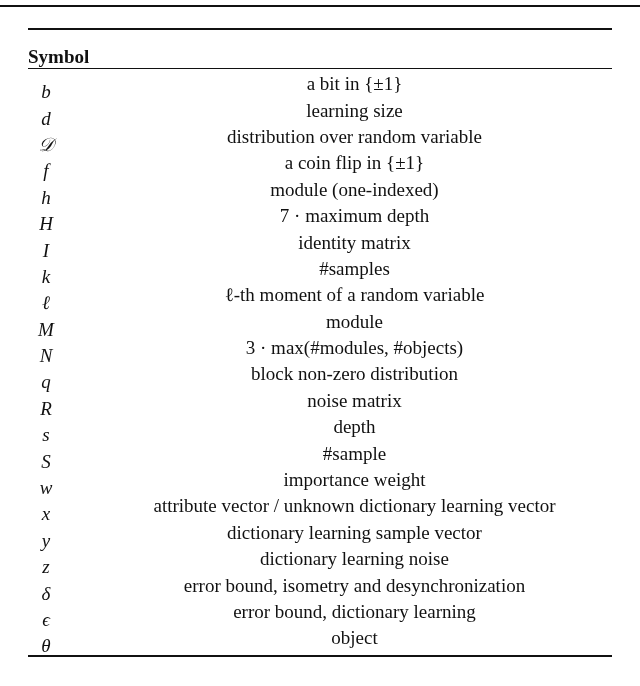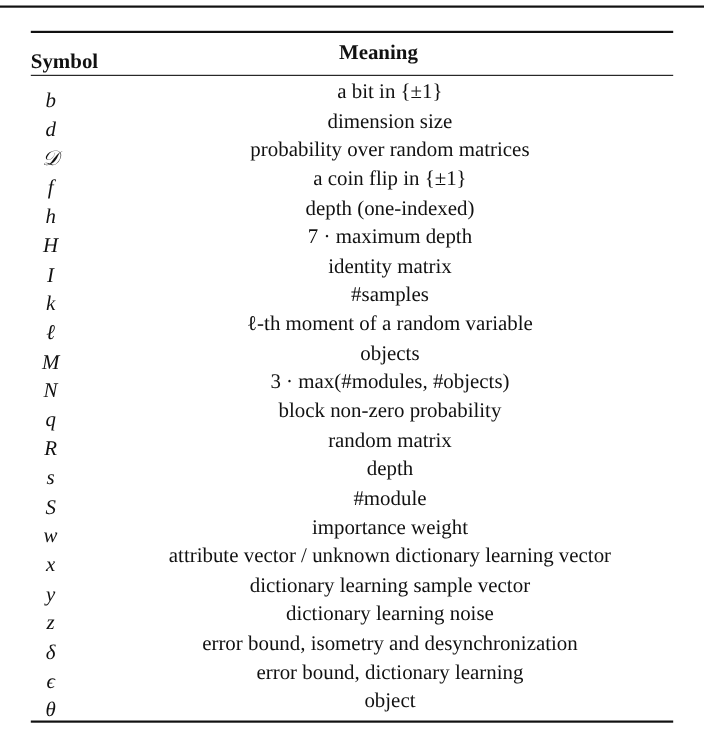--- a/index.html
+++ b/index.html
@@ -84,83 +84,82 @@
   </style>
 </head>
 <body>
 
 <div class="top-rule"></div>
 
 <div class="table-wrap">
   <div class="rule-thick"></div>
   <div class="row header-row">
     <div class="col-symbol">Symbol</div>
-    <div class="col-meaning">Meaning</div>
   </div>
   <div class="rule-thin"></div>
   <div class="rows" id="rows">
       <div class="row data-row">
         <div class="col-symbol">b</div>
         <div class="col-meaning">a bit in {±1}</div>
       </div>
       <div class="row data-row">
         <div class="col-symbol">d</div>
-        <div class="col-meaning">dimension size</div>
+        <div class="col-meaning">learning size</div>
       </div>
       <div class="row data-row">
         <div class="col-symbol">𝒟</div>
-        <div class="col-meaning">probability over random matrices</div>
+        <div class="col-meaning">distribution over random variable</div>
       </div>
       <div class="row data-row">
         <div class="col-symbol">f</div>
         <div class="col-meaning">a coin flip in {±1}</div>
       </div>
       <div class="row data-row">
         <div class="col-symbol">h</div>
-        <div class="col-meaning">depth (one-indexed)</div>
+        <div class="col-meaning">module (one-indexed)</div>
       </div>
       <div class="row data-row">
         <div class="col-symbol">H</div>
         <div class="col-meaning">7 · maximum depth</div>
       </div>
       <div class="row data-row">
         <div class="col-symbol">I</div>
         <div class="col-meaning">identity matrix</div>
       </div>
       <div class="row data-row">
         <div class="col-symbol">k</div>
         <div class="col-meaning">#samples</div>
       </div>
       <div class="row data-row">
         <div class="col-symbol">ℓ</div>
         <div class="col-meaning">ℓ-th moment of a random variable</div>
       </div>
       <div class="row data-row">
         <div class="col-symbol">M</div>
-        <div class="col-meaning">objects</div>
+        <div class="col-meaning">module</div>
       </div>
       <div class="row data-row">
         <div class="col-symbol">N</div>
         <div class="col-meaning">3 · max(#modules, #objects)</div>
       </div>
       <div class="row data-row">
         <div class="col-symbol">q</div>
-        <div class="col-meaning">block non-zero probability</div>
+        <div class="col-meaning">block non-zero distribution</div>
       </div>
       <div class="row data-row">
         <div class="col-symbol">R</div>
-        <div class="col-meaning">random matrix</div>
+        <div class="col-meaning">noise matrix</div>
       </div>
       <div class="row data-row">
         <div class="col-symbol">s</div>
         <div class="col-meaning">depth</div>
       </div>
       <div class="row data-row">
         <div class="col-symbol">S</div>
-        <div class="col-meaning">#module</div>
+        <div class="col-meaning">#sample</div>
       </div>
       <div class="row data-row">
         <div class="col-symbol">w</div>
         <div class="col-meaning">importance weight</div>
       </div>
       <div class="row data-row">
         <div class="col-symbol">x</div>
         <div class="col-meaning">attribute vector / unknown dictionary learning vector</div>
       </div>
       <div class="row data-row">

